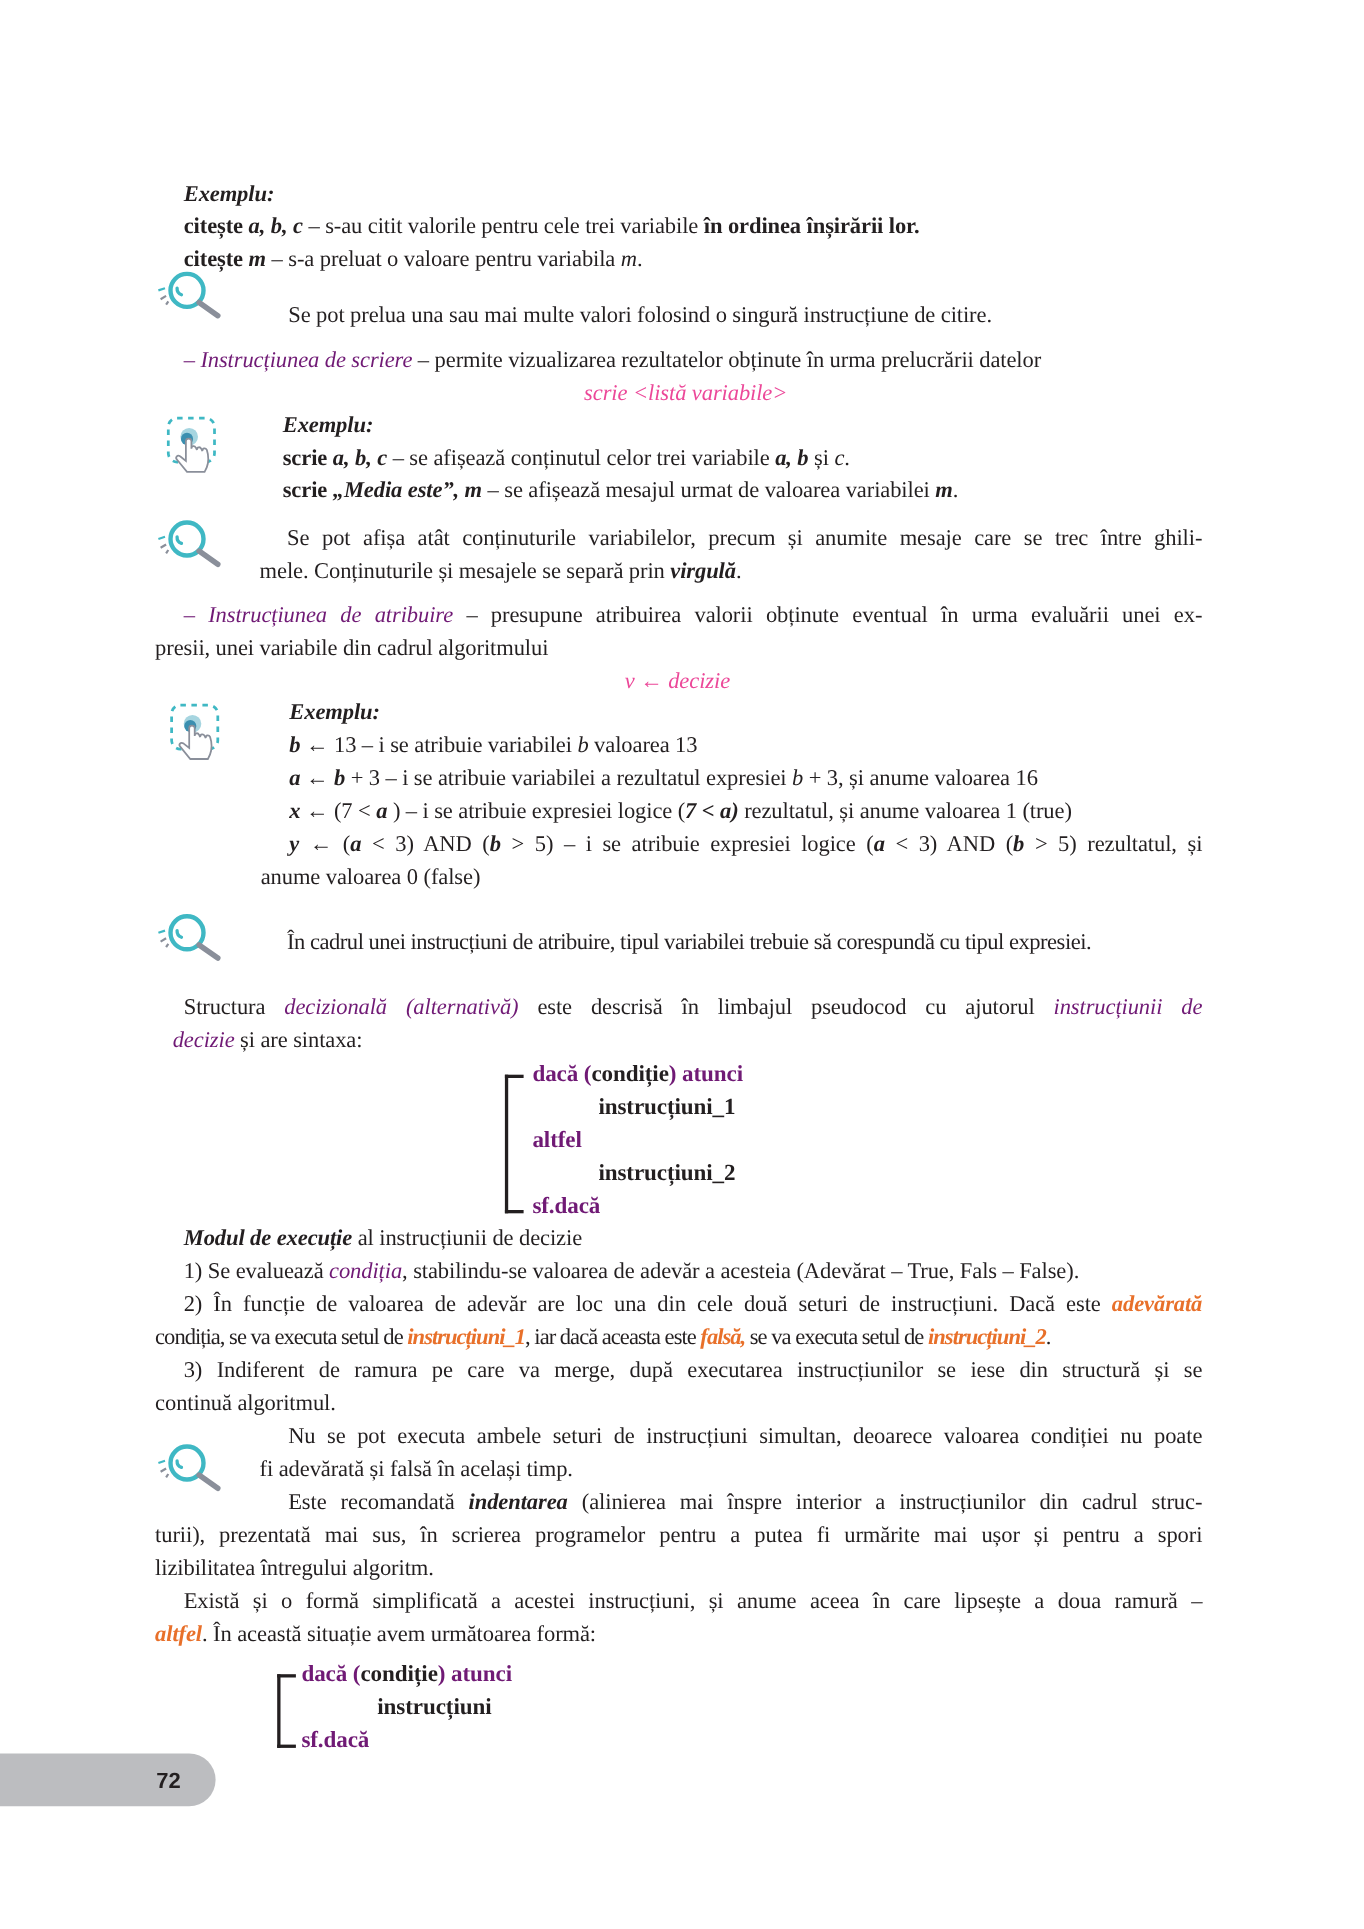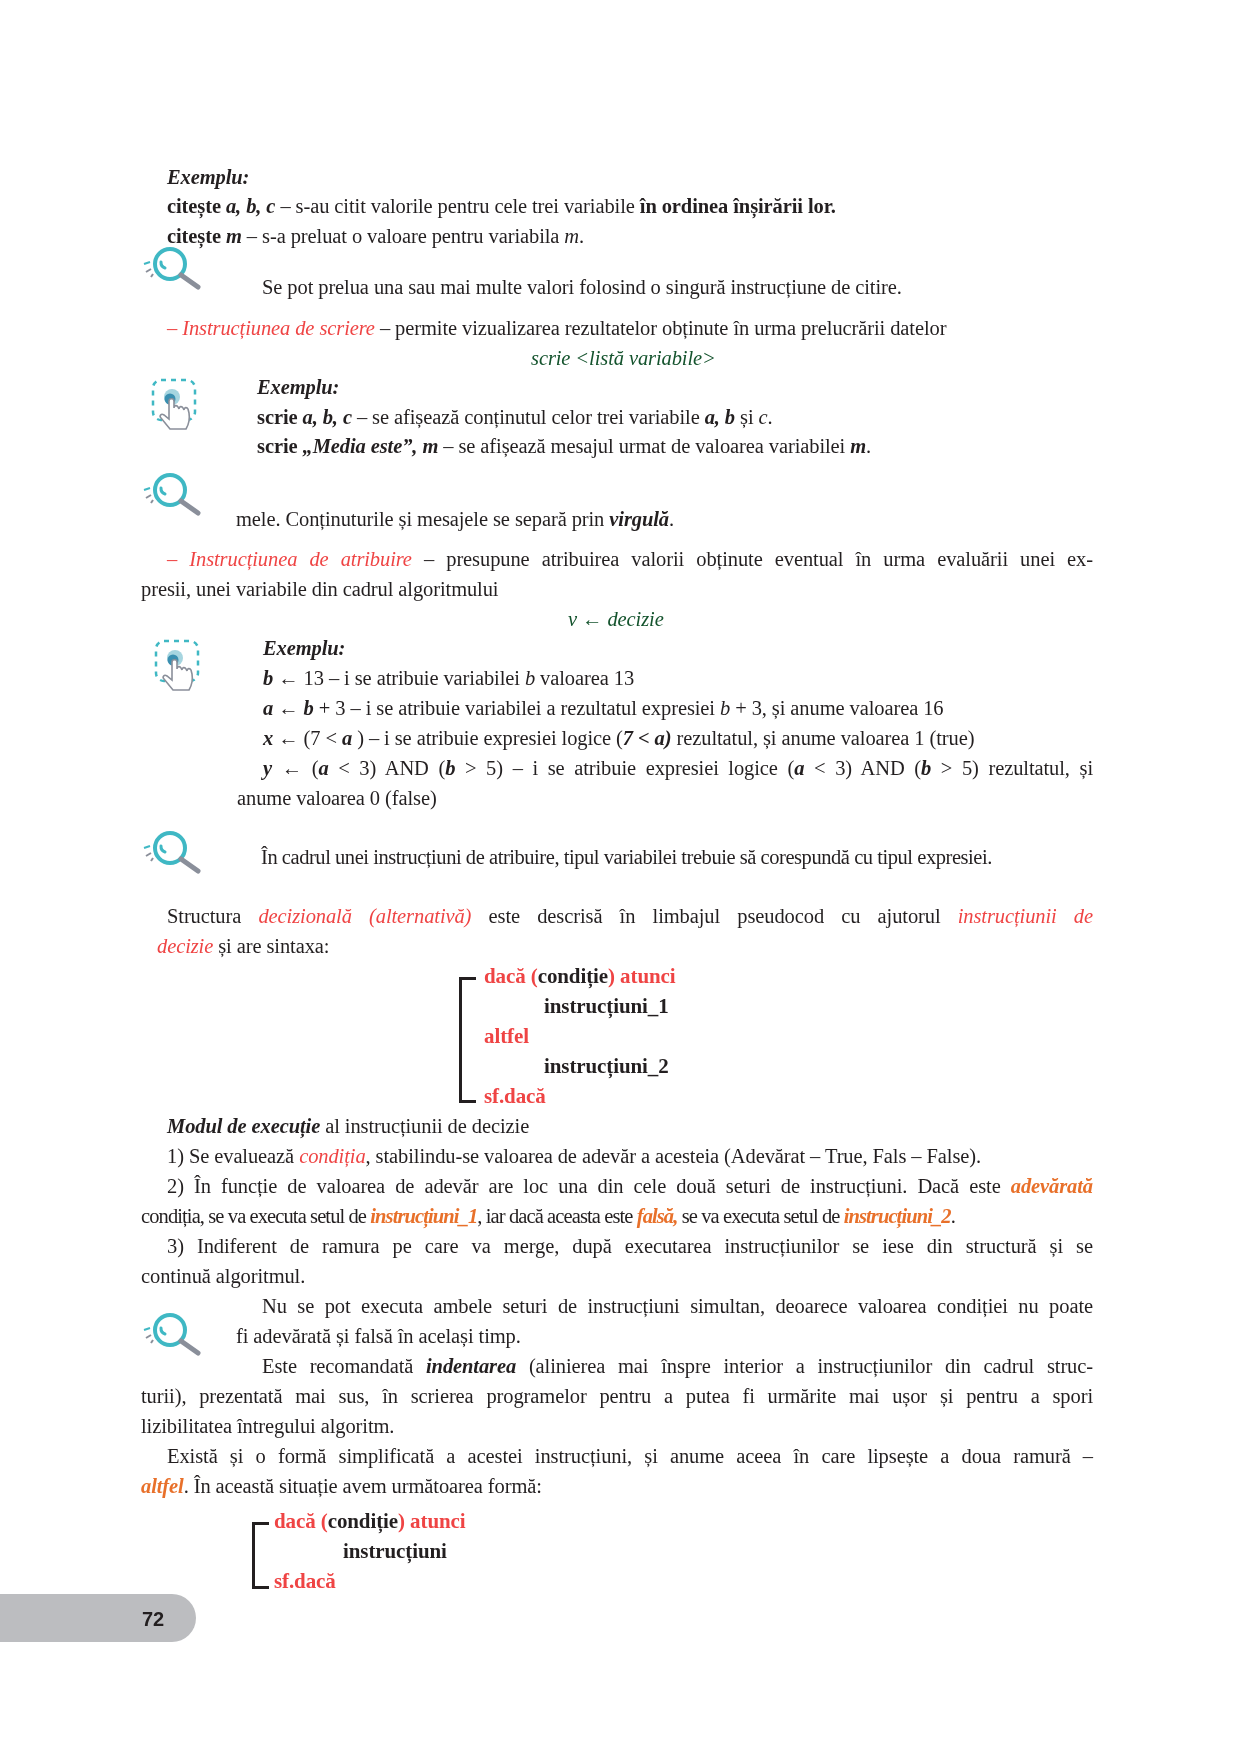--- a/index.html
+++ b/index.html
@@ -1,23 +1,23 @@
 <!DOCTYPE html>
 <html><head>
 <meta charset="utf-8">
 <style>
   html, body { margin: 0; padding: 0; background: #ffffff; }
   body { width: 1240px; height: 1754px; position: relative; overflow: hidden;
          font-family: "Liberation Serif", "DejaVu Serif", serif; color: #231f20; }
   .page { position: absolute; left: 0; top: 0; width: 1240px; height: 1754px; }
   .line { position: absolute; font-size: 20.5px; line-height: 28px; white-space: nowrap; letter-spacing: -0.1px; }
   .just { white-space: normal; text-align: justify; text-align-last: justify; }
-  .orange { color: #ef4444; }
+  .orange { color: #701a75; }
   .orange-b { color: #e8702a; font-weight: bold; }
-  .blue { color: #14532d; font-style: italic; text-align: right; }
+  .blue { color: #ec4899; font-style: italic; text-align: right; }
   b, .b { font-weight: bold; }
   i, .i { font-style: italic; }
   .bi { font-weight: bold; font-style: italic; }
   .code { font-weight: bold; font-size: 21px; }
   .icon { position: absolute; }
   .bracket { position: absolute; border: 3px solid #231f20; border-right: none; }
   .pagetab { position: absolute; left: 0; top: 1594px; width: 196px; height: 48px;
              background: #bcbdc0; border-radius: 0 24px 24px 0; }
   .pagenum { position: absolute; left: 142px; top: 1608px; font-family: "Liberation Sans", sans-serif;
              font-weight: bold; font-size: 20px; color: #231f20; }
@@ -78,20 +78,23 @@
   </div>
 
   <svg class="icon" style="left:140px; top:470px;" width="70" height="48" viewBox="0 0 70 48">
     <circle cx="30" cy="20" r="15" fill="none" stroke="#3fb8c4" stroke-width="4"></circle>
     <path d="M25 24 a6 6 0 0 1 -4 -6" fill="none" stroke="#3fb8c4" stroke-width="3" stroke-linecap="round"></path>
     <line x1="41" y1="31" x2="58" y2="43" stroke="#8a8f9a" stroke-width="5" stroke-linecap="round"></line>
     <line x1="4" y1="20" x2="10" y2="18" stroke="#3fb8c4" stroke-width="2"></line>
     <line x1="6" y1="28" x2="11" y2="25" stroke="#8a8f9a" stroke-width="2"></line>
     <line x1="11" y1="33" x2="13" y2="30" stroke="#8a8f9a" stroke-width="2"></line>
   </svg>
+  <div class="line just" style="left:236px; top:475px; width:857px; text-indent:25px;">
+    <span>Se pot afișa atât conținuturile variabilelor, precum și anumite mesaje care se trec între ghili-</span>
+  </div>
   <div class="line" style="left:236px; top:505px;">
     <span>mele. Conținuturile și mesajele se separă prin </span><span class="bi">virgulă</span><span>.</span>
   </div>
 
   <div class="line just" style="left:141px; top:545px; width:952px; text-indent:26px;">
     <span class="orange i">– Instrucțiunea de atribuire</span><span> – presupune atribuirea valorii obținute eventual în urma evaluării unei ex-</span>
   </div>
   <div class="line" style="left:141px; top:575px;">
     <span>presii, unei variabile din cadrul algoritmului</span>
   </div>

